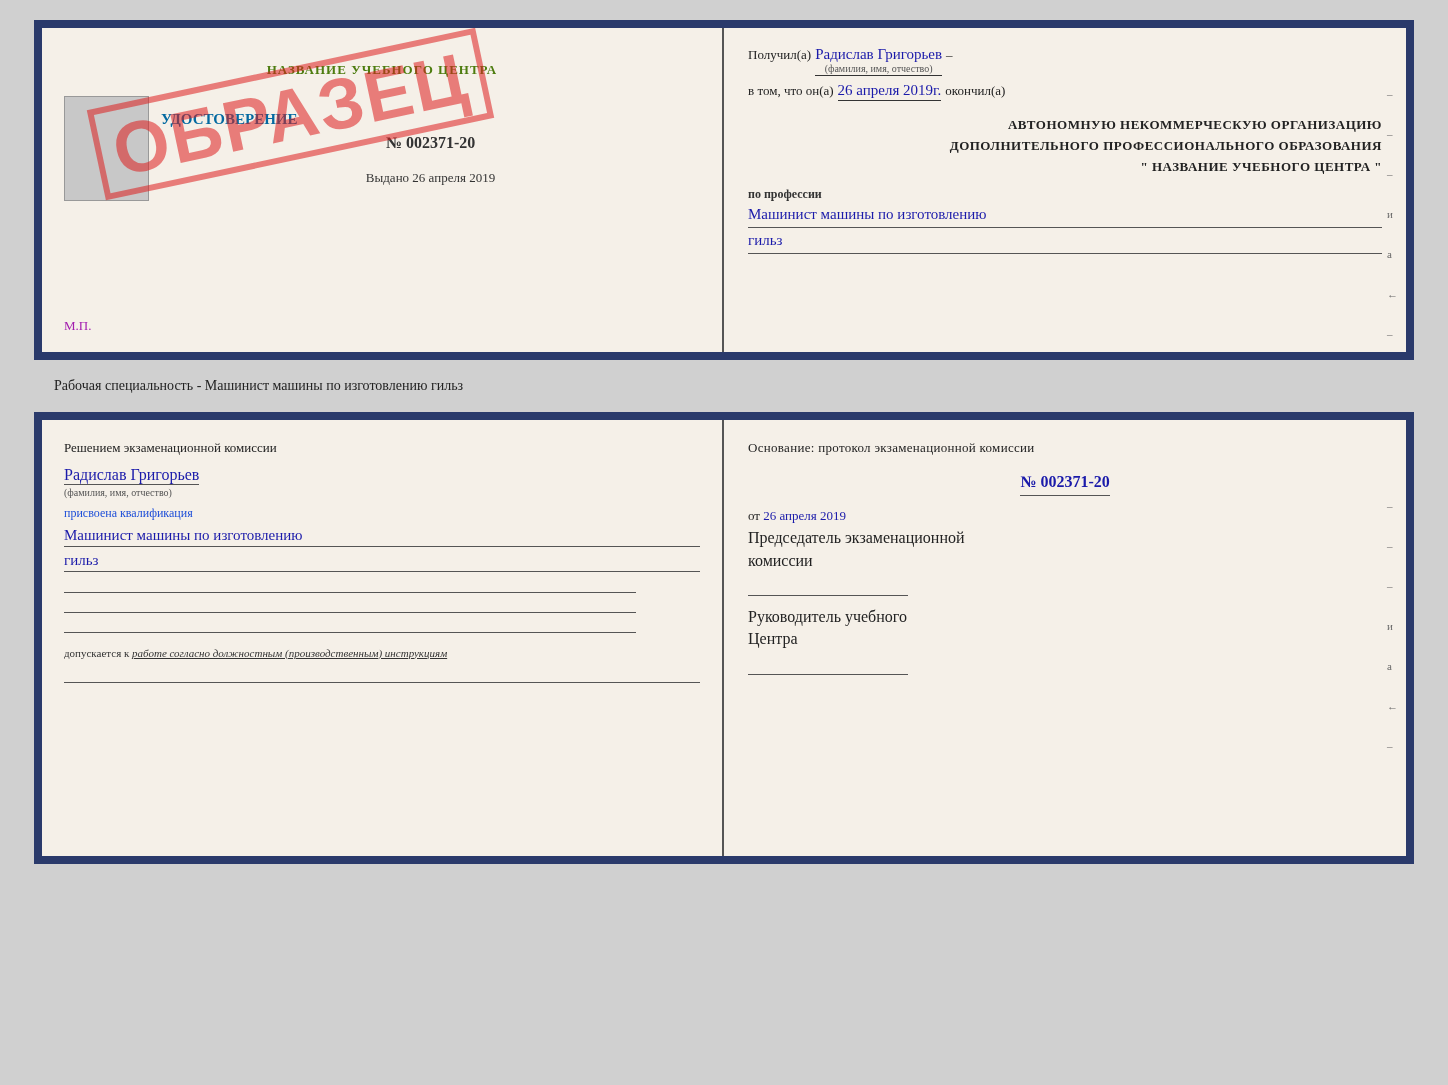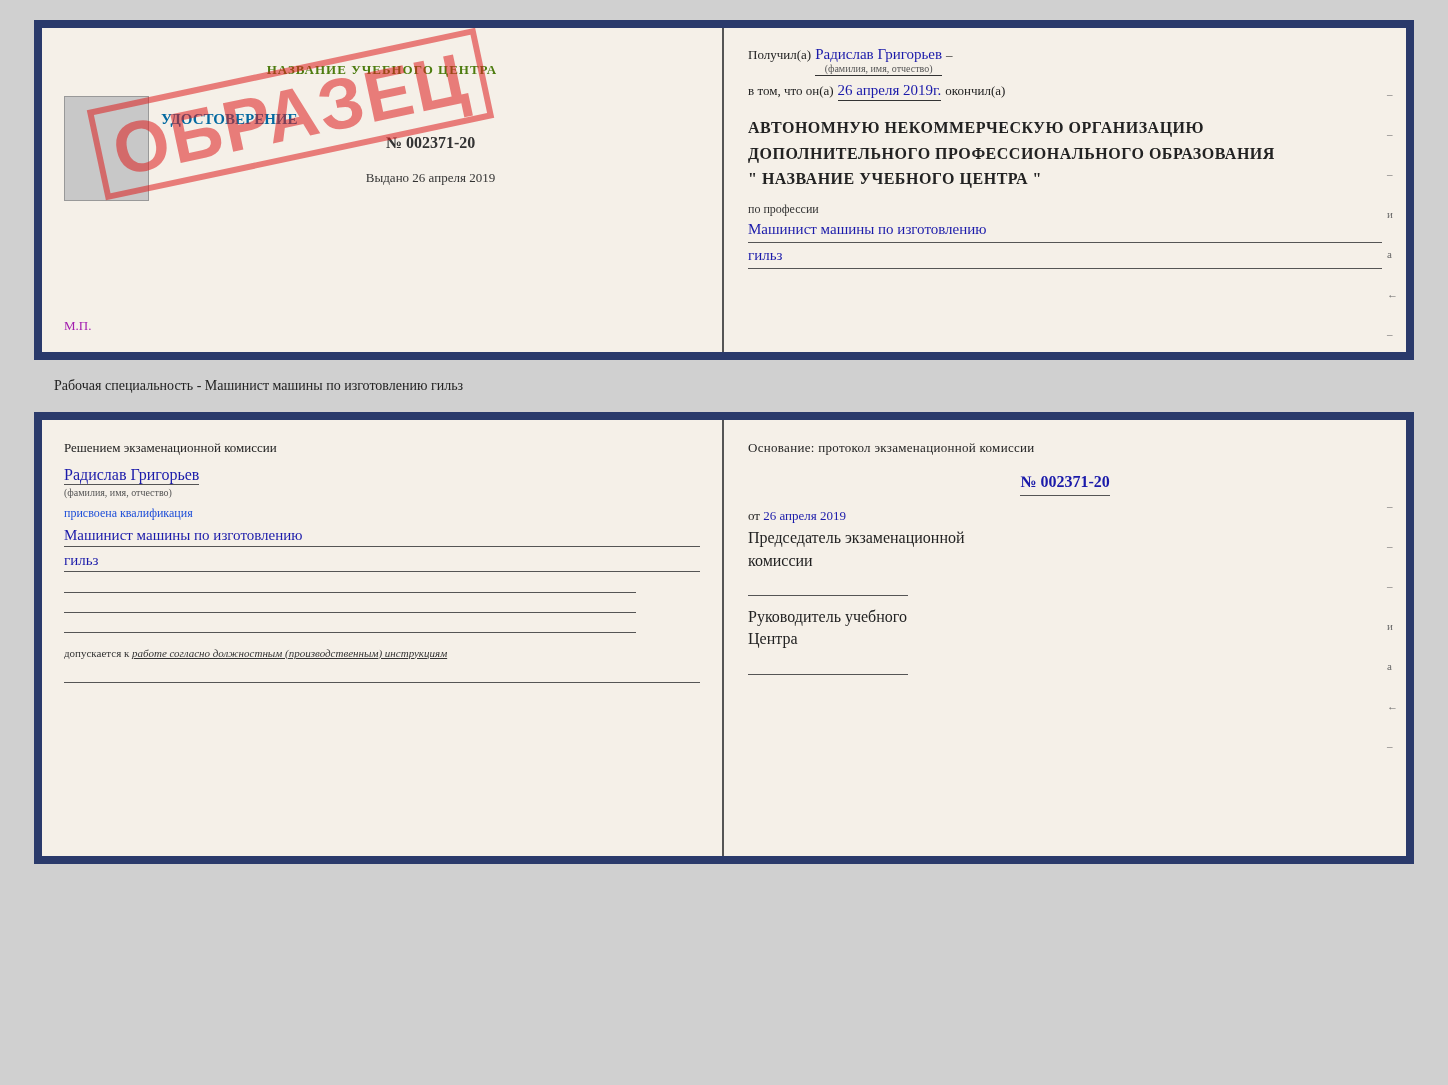--- a/index.html
+++ b/index.html
@@ -155,30 +155,31 @@
     }
 
     .right-block {
       margin-top: 8px;
       font-size: 13px;
       color: #222;
       line-height: 1.6;
     }
 
     .right-block .center-text {
-      text-align: left;
+      text-align: right;
       font-weight: bold;
       letter-spacing: 0.5px;
-      font-size: 16px;
+      font-size: 13px;
     }
 
     .profession-line {
       font-size: 12px;
       color: #333;
       margin-top: 10px;
+      font-weight: bold;
     }
 
     .handwritten-prof {
       font-family: 'Comic Sans MS', cursive;
       font-size: 15px;
       color: #1a1aaa;
       display: block;
       border-bottom: 1px solid #555;
       margin-top: 2px;
       padding-bottom: 2px;

